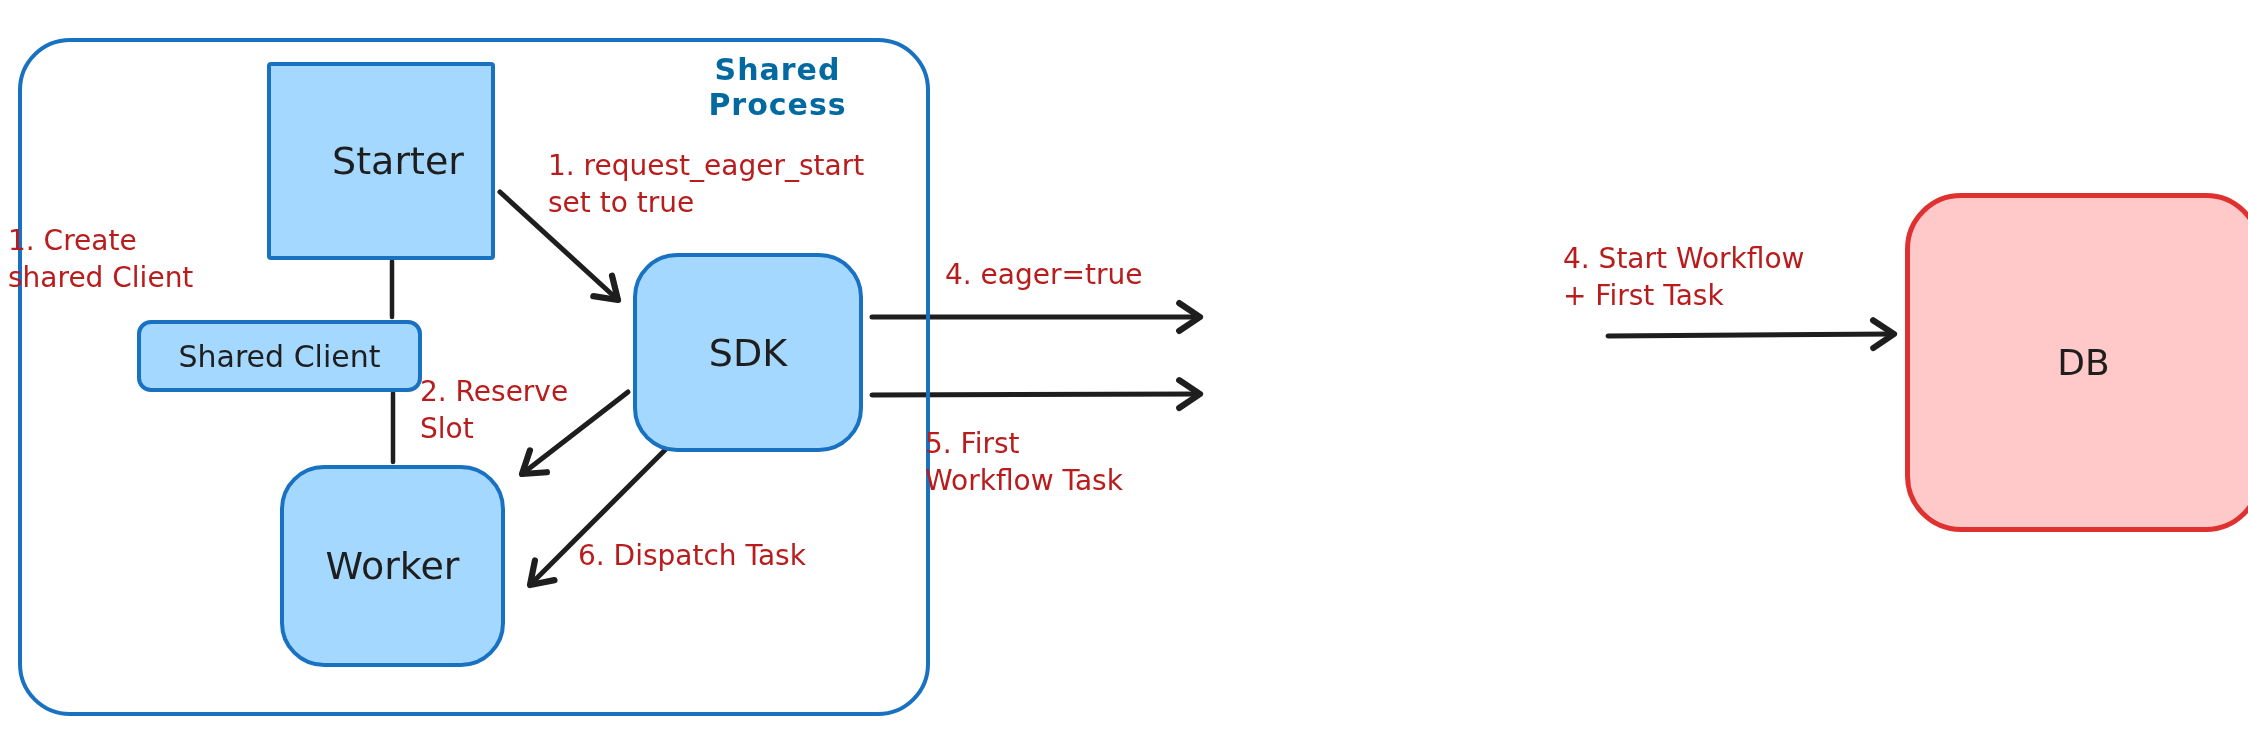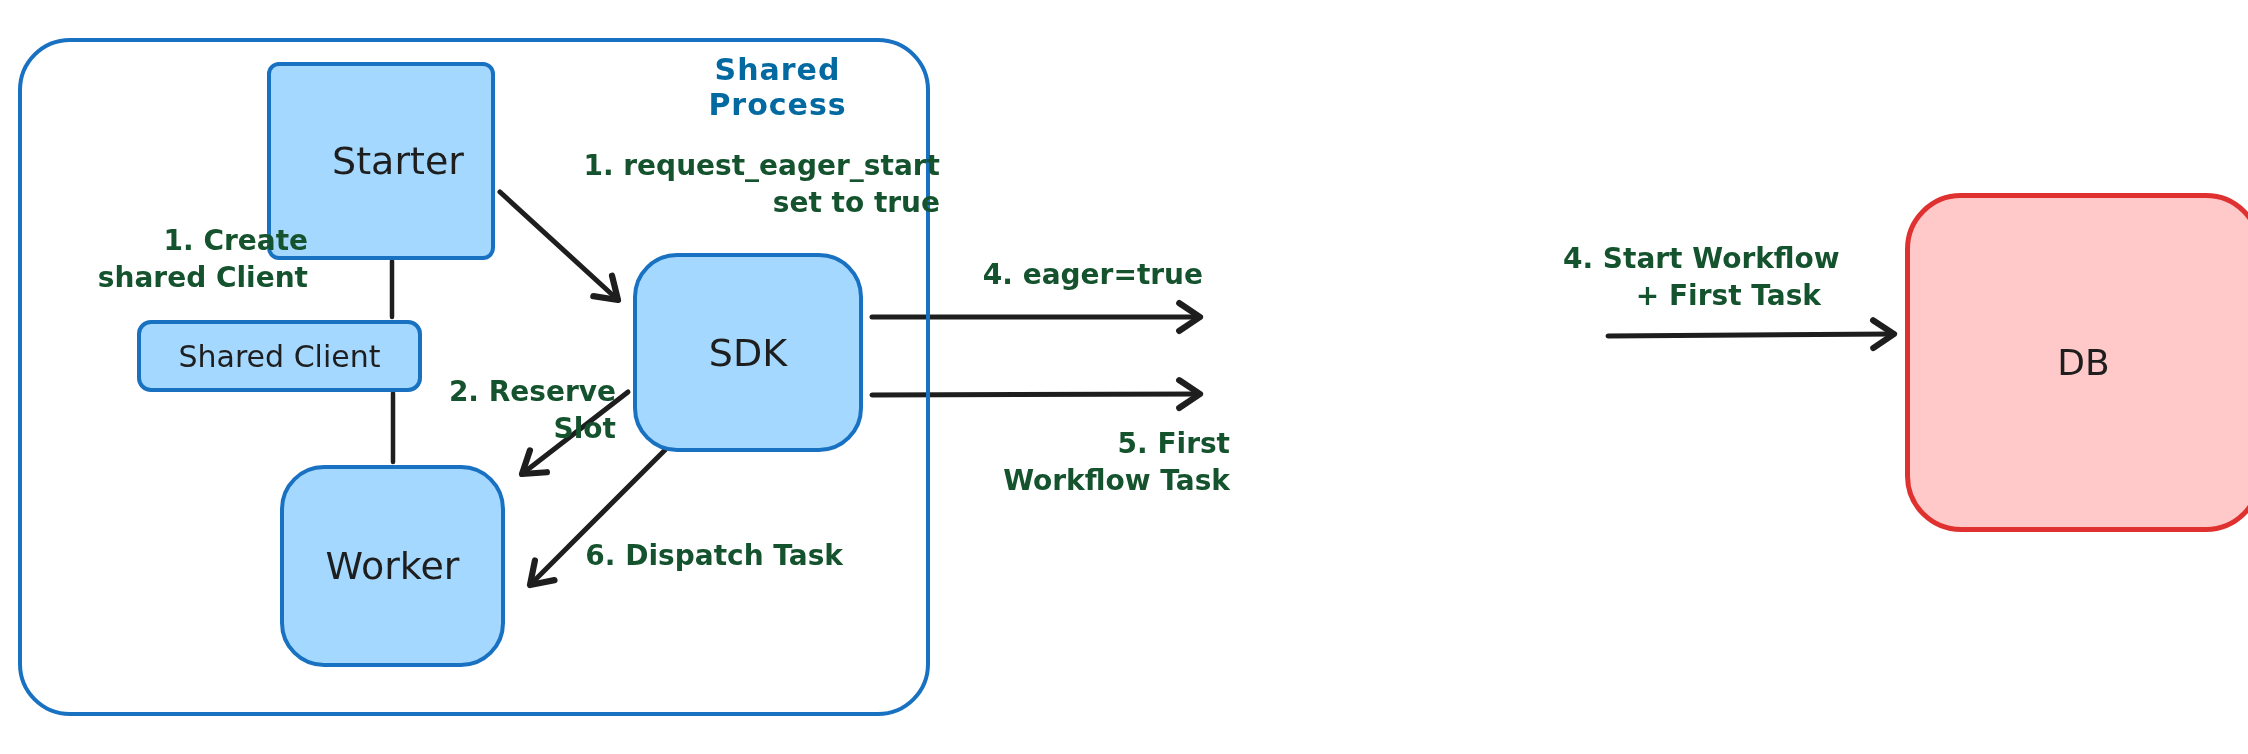--- a/index.html
+++ b/index.html
@@ -51,34 +51,33 @@
     text-align: center;
   }
   .node-blue {
     background: #a5d8ff;
     border: 4px solid #1971c2;
   }
   .node-red {
     background: #ffc9c9;
     border: 5px solid #e03131;
   }
-  .node-starter { left: 267px; top: 62px;  width: 228px; height: 198px; border-radius: 12px; font-size: 38px; padding-left: 34px; }
+  .node-starter { left: 267px; top: 62px;  width: 228px; height: 198px; border-radius: 4px; font-size: 38px; padding-left: 34px; }
   .node-shared-client { left: 137px; top: 320px; width: 285px; height: 72px; border-radius: 14px; font-size: 30px; }
   .node-worker  { left: 280px; top: 465px; width: 225px; height: 202px; border-radius: 44px; font-size: 38px; }
   .node-sdk     { left: 633px; top: 253px; width: 230px; height: 199px; border-radius: 44px; font-size: 38px; }
   .node-server  { left: 1222px; top: 145px; width: 384px; height: 424px; border-radius: 50%; font-size: 36px; }
   .node-db      { left: 1905px; top: 193px; width: 357px; height: 339px; border-radius: 56px; font-size: 36px; }
   .note {
     position: absolute;
-    text-align: right;
+    text-align: left;
     font-size: 28px;
     line-height: 37px;
-    color: #14532d;
+    color: #b91c1c;
     white-space: nowrap;
-    font-weight: bold;
   }
   .note-create   { left: 8px;    top: 222px; width: 300px; }
   .note-eager-start { left: 548px; top: 147px; width: 392px; }
   .note-reserve  { left: 420px;  top: 373px; width: 196px; }
   .note-eager-true { left: 945px; top: 256px; width: 258px; }
   .note-start-wf { left: 1563px; top: 240px; width: 258px; }
   .note-first-task { left: 925px; top: 425px; width: 305px; }
   .note-dispatch { left: 578px;  top: 537px; width: 265px; }
 </style>
 </head>

